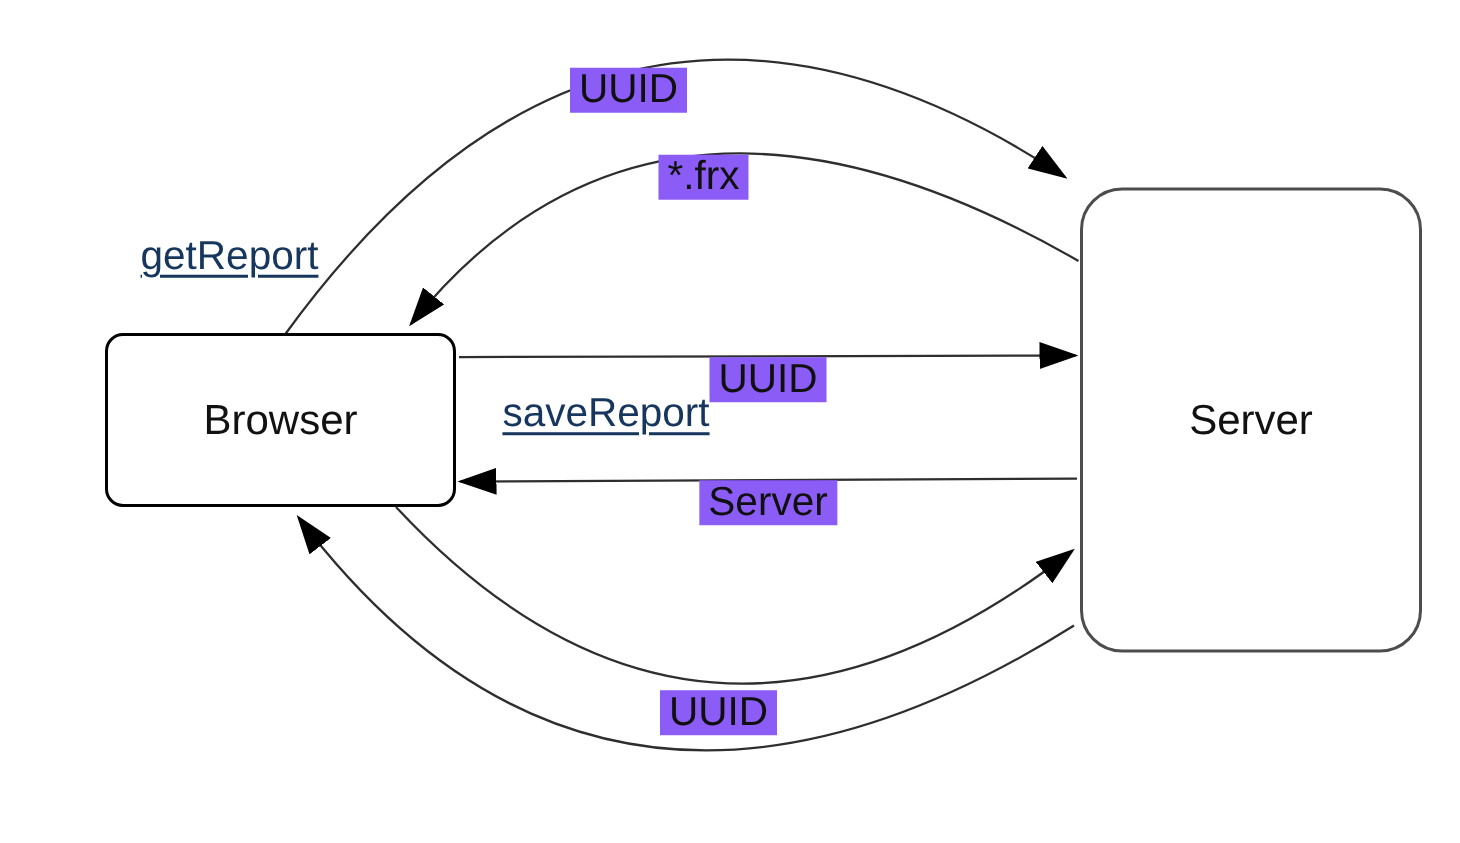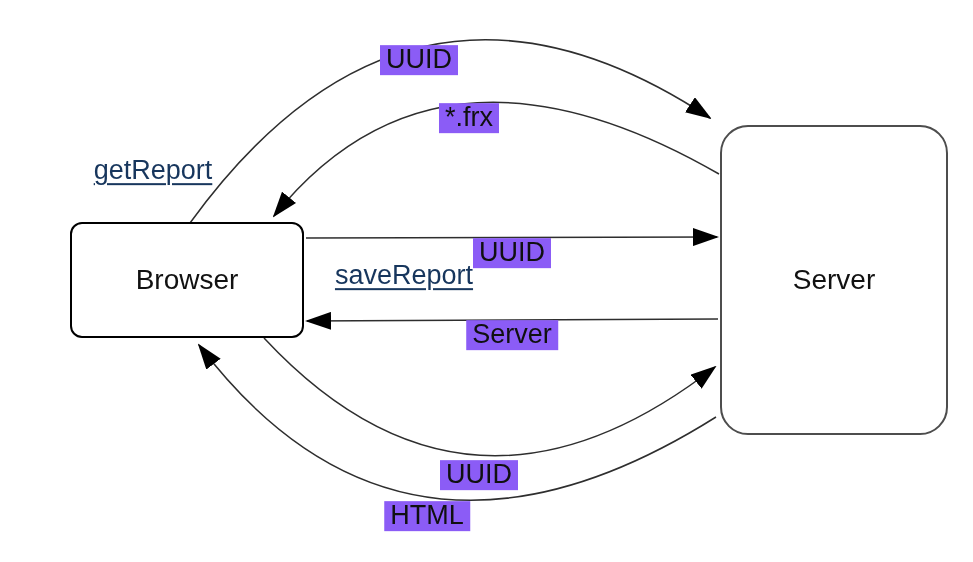--- a/index.html
+++ b/index.html
@@ -115,15 +115,14 @@
   <span class="msg-label" style="left:419px; top:44px;">UUID</span>
 
   <span class="msg-label" style="left:469px; top:102px;">*.frx</span>
 
   <span class="msg-label" style="left:512px; top:237px;">UUID</span>
 
   <span class="msg-label" style="left:512px; top:319px;">Server</span>
 
   <span class="msg-label" style="left:479px; top:459px;">UUID</span>
 
-  <span class="msg-label" style="left:427px; top:500px;">HTML</span>
 
 </div>
 
 </body></html>

